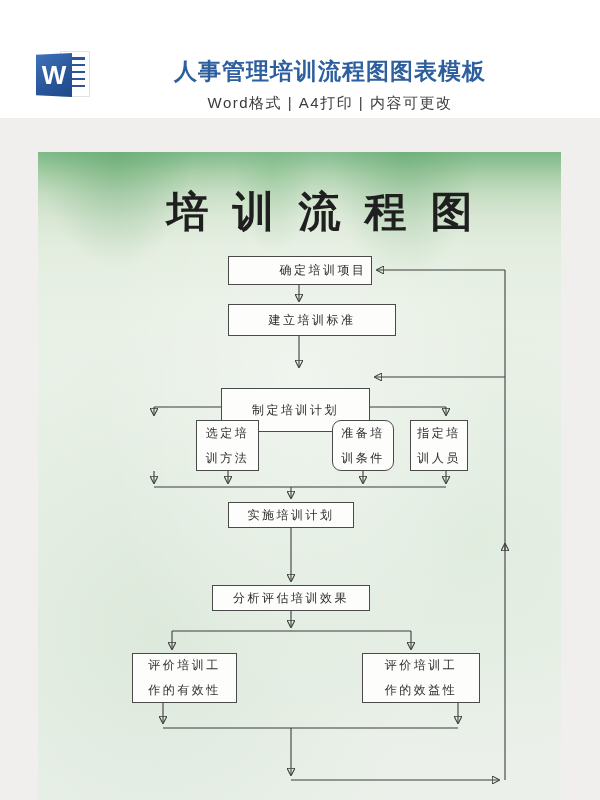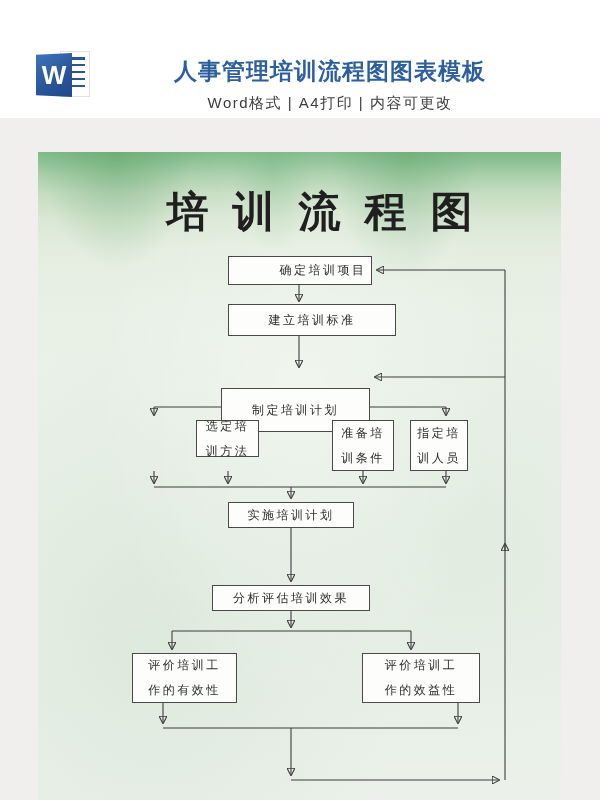--- a/index.html
+++ b/index.html
@@ -42,22 +42,22 @@
 
   
   .fbox{position:absolute;box-sizing:border-box;background:#fdfdfc;border:1px solid #4a4a4a;
       display:flex;align-items:center;justify-content:center;text-align:center;
       font-family:"Liberation Serif","DejaVu Serif",serif;font-size:12px;color:#2e2e2e;
       letter-spacing:2.5px;line-height:25px;white-space:pre-line;}
   .b1{left:190px;top:104px;width:144px;height:29px;padding-left:46px;}
   .b2{left:190px;top:152px;width:168px;height:32px;}
   .b3{left:183px;top:218px;width:149px;height:44px;margin-top:18px;}
   .b4a{left:86px; top:268px;width:59px;height:51px;}
-  .b4b{left:158px;top:268px;width:63px;height:37px;}
-  .b4c{left:294px;top:268px;width:62px;height:51px;}
+  .b4b{left:158px;top:268px;width:63px;height:51px;}
+  .b4c{left:294px;top:268px;width:62px;height:51px;border-radius:9px;}
   .b4d{left:372px;top:268px;width:58px;height:51px;}
   .b5{left:190px;top:350px;width:126px;height:26px;}
   .b6{left:174px;top:433px;width:158px;height:26px;}
   .b7{left:94px; top:501px;width:105px;height:50px;}
   .b8{left:324px;top:501px;width:118px;height:50px;}
 
   .connectors{position:absolute;left:0;top:0;width:523px;height:648px;}
   .connectors path{stroke:#3d3d3d;stroke-width:1.1;fill:none;}
 </style>
 </head>

